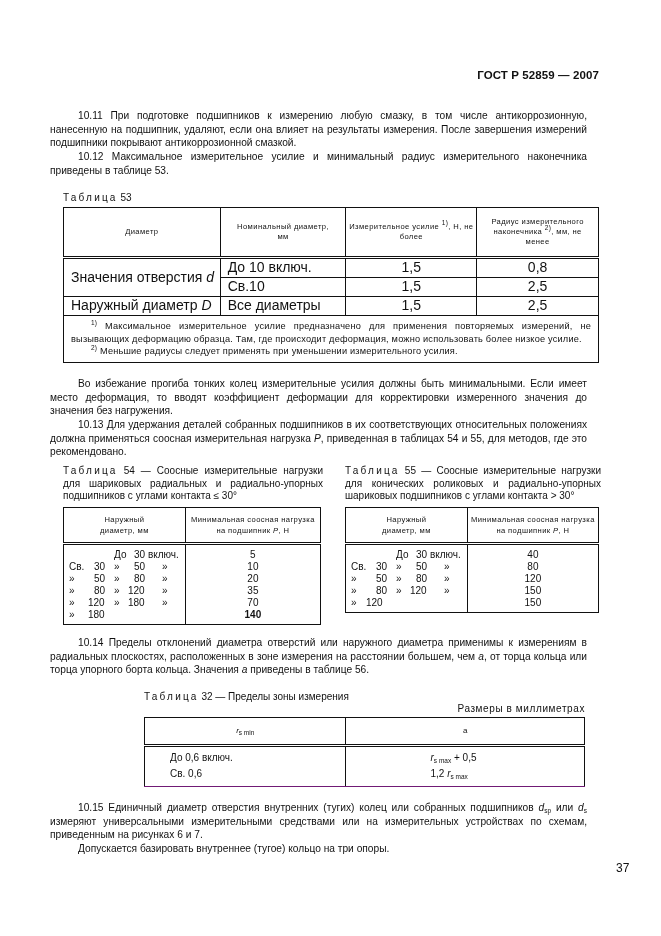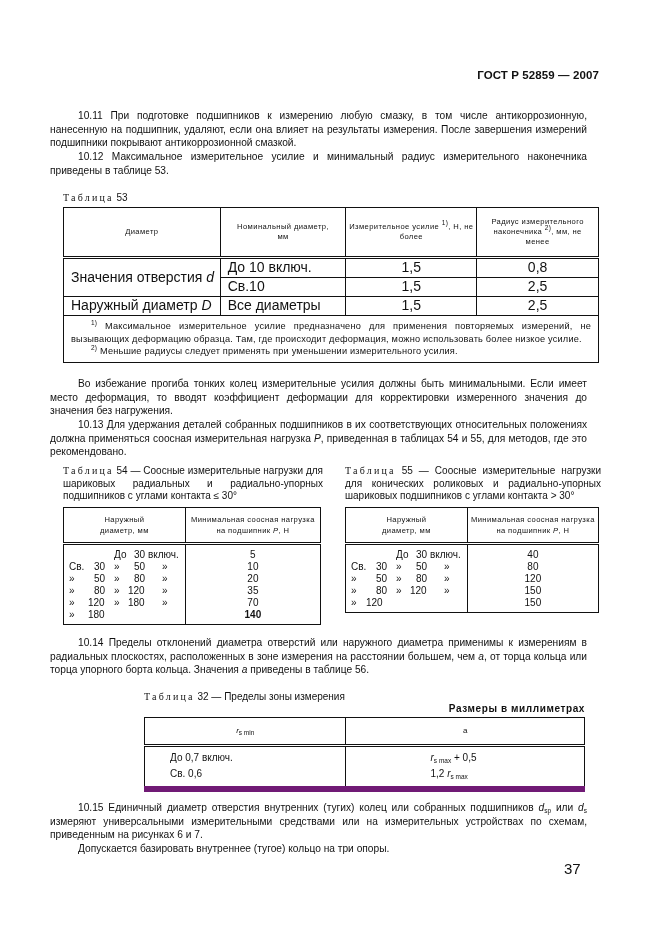--- a/index.html
+++ b/index.html
@@ -11,21 +11,21 @@
   .header-code {
     position: absolute; right: 62px; top: 69px;
     font-weight: bold; font-size: 11.5px; letter-spacing: 0.1px;
   }
   .para {
     position: absolute; left: 50px; width: 537px;
     text-align: justify; font-size: 10.2px; line-height: 13.5px;
   }
   .para .indent { display: inline-block; width: 28px; }
   .caption { position: absolute; font-size: 10px; line-height: 12.6px; }
-  .spaced { letter-spacing: 2.2px; font-family: Liberation Serif, serif; }
+  .spaced { letter-spacing: 2.2px; }
   table { border-collapse: collapse; position: absolute; }
   td, th { padding: 0; }
   .t53 { left: 63px; top: 207px; width: 536px; }
   .t53 th, .t53 td { border: 1px solid #111; }
   .t53 th { font-weight: normal; font-size: 7.6px; line-height: 10px; letter-spacing: 0.4px; height: 48px; vertical-align: middle; text-align: center; border-bottom: 3px double #111; }
   .t53 td { font-size: 14px; height: 18px; }
   .t53 td.center { text-align: center; }
   .t53 td.left { padding-left: 7px; }
   .t53 td.note { padding: 4px 7px 4px 7px; text-align: justify; font-size: 9.2px; line-height: 12.5px; letter-spacing: 0.2px; height: auto; }
   sup { font-size: 6.5px; vertical-align: 4px; line-height: 0; }
@@ -36,22 +36,22 @@
   .t55 { left: 345px; top: 507px; width: 254px; }
   .t54 th, .t55 th { font-weight: normal; border: 1px solid #111; border-bottom: 3px double #111; height: 34px; text-align: center; vertical-align: middle; }
   .t54 td, .t55 td { border-left: 1px solid #111; border-right: 1px solid #111; font-size: 10px; line-height: 12px; vertical-align: top; }
   .t54 tr:last-child td, .t55 tr:last-child td { border-bottom: 1px solid #111; }
   .rng { position: relative; height: 12px; }
   .rng span { position: absolute; top: 0; }
   .val { text-align: center; }
   .t56 { left: 144px; top: 717px; width: 441px; }
   .t56 th { font-weight: normal; border: 1px solid #111; border-bottom: 3px double #111; height: 26px; font-size: 8px; text-align: center; }
   .t56 td { border-left: 1px solid #111; border-right: 1px solid #111; font-size: 10px; line-height: 16px; }
-  .t56 tr:last-child td { border-bottom: 6px solid #701a75; }
-  .page-num { position: absolute; left: 564px; top: 862px; font-size: 15px; }
+  .t56 tr:last-child td { border-bottom: 1px solid #701a75; }
+  .page-num { position: absolute; left: 616px; top: 862px; font-size: 12px; }
 </style>
 </head>
 <body>
 
 <div class="header-code">ГОСТ Р 52859 — 2007</div>
 
 <div class="para" style="top:109px;"><span class="indent"></span><span>10.11 При подготовке подшипников к измерению любую смазку, в том числе антикоррозионную, нанесенную на подшипник, удаляют, если она влияет на результаты измерения. После завершения измерений подшипники покрывают антикоррозионной смазкой.</span></div>
 
 <div class="para" style="top:150px;"><span class="indent"></span><span>10.12 Максимальное измерительное усилие и минимальный радиус измерительного наконечника приведены в таблице 53.</span></div>
 
@@ -259,34 +259,34 @@
           </div>
         </td>
         <td class="val" style="padding-bottom:3px;">150</td>
       </tr>
 </tbody>
   </table>
 
 <div class="para" style="top:636px;"><span class="indent"></span><span>10.14 Пределы отклонений диаметра отверстий или наружного диаметра применимы к измерениям в радиальных плоскостях, расположенных в зоне измерения на расстоянии большем, чем </span><span class="it">a</span><span>, от торца кольца или торца упорного борта кольца. Значения </span><span class="it">a</span><span> приведены в таблице 56.</span></div>
 
 <div class="caption" style="left:144px; top:691px;"><span class="spaced">Таблица</span><span> 32 — Пределы зоны измерения</span></div>
-<div class="caption" style="right:76px; top:703px; letter-spacing:0.6px;font-weight:bold;">Размеры в миллиметрах</div>
+<div class="caption" style="right:76px; top:703px; letter-spacing:0.6px;">Размеры в миллиметрах</div>
 
 <table class="t56">
   <colgroup>
       <col style="width:202px">
       <col style="width:239px">
     </colgroup>
   <tbody>
       <tr>
     <th><span class="it">r</span><sub>s min</sub></th>
     <th>a</th>
   </tr>
   <tr>
-    <td style="padding:3px 0 0 25px;">До  0,7 включ.</td>
+    <td style="padding:3px 0 0 25px;">До  0,6 включ.</td>
     <td style="padding:3px 0 0 84px;"><span></span><span class="it">r</span><sub>s max</sub><span> + 0,5</span></td>
   </tr>
   <tr>
     <td style="padding:0 0 4px 25px;">Св. 0,6</td>
     <td style="padding:0 0 4px 84px;"><span>1,2 </span><span class="it">r</span><sub>s max</sub><span></span></td>
   </tr>
 </tbody>
   </table>
 
 <div class="para" style="top:801px;"><span class="indent"></span><span>10.15 Единичный диаметр отверстия внутренних (тугих) колец или собранных подшипников </span><span class="it">d</span><sub>sp</sub><span> или </span><span class="it">d</span><sub>s</sub><span> измеряют универсальными измерительными средствами или на измерительных устройствах по схемам, приведенным на рисунках 6 и 7.</span></div>

